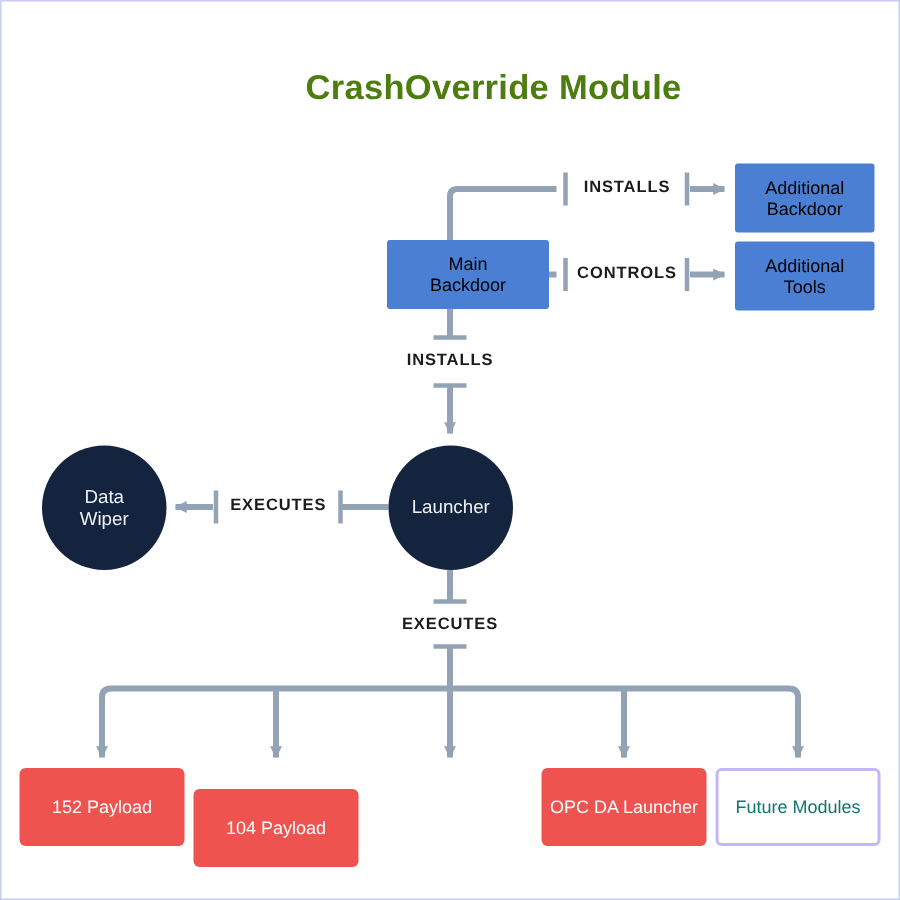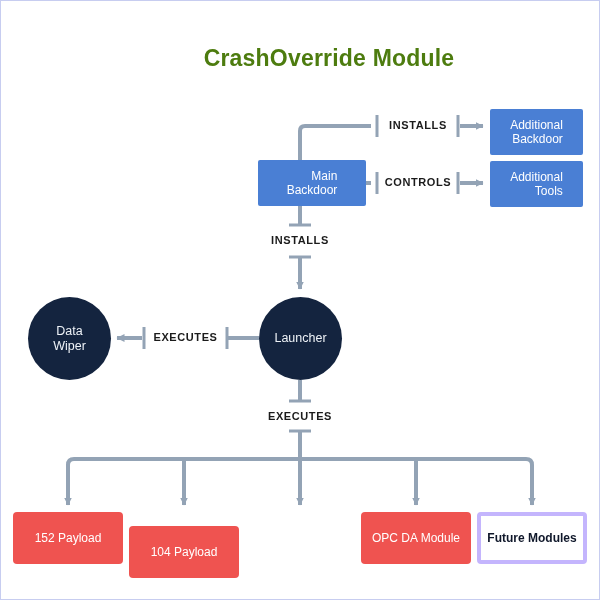--- a/index.html
+++ b/index.html
@@ -44,43 +44,42 @@
     position: absolute;
     box-sizing: border-box;
     display: flex;
     align-items: center;
     justify-content: center;
     text-align: center;
     line-height: 1.2;
   }
   .node-blue {
     background: #4a7fd4;
-    color: #ffffff;
+    color: #000000;
     font-size: 12px;
     border-radius: 2px;
-    text-align: right;
   }
   .node-circle {
     background: #14243f;
     color: #eef2f7;
     font-size: 12.5px;
     border-radius: 50%;
   }
   .node-red {
     background: #ef5350;
     color: #ffffff;
     font-size: 12px;
     border-radius: 4px;
   }
   .node-red-outline {
     background: #ffffff;
-    color: #0f172a;
+    color: #0f766e;
     font-size: 12px;
-    font-weight: bold;
-    border: 4px solid #c4b5fd;
+    font-weight: normal;
+    border: 2px solid #c4b5fd;
     border-radius: 4px;
   }
   
   .edge-label {
     position: absolute;
     font-size: 11px;
     font-weight: bold;
     color: #1b1b1b;
     letter-spacing: 0.6px;
     text-align: center;
@@ -178,19 +177,19 @@
     </div>
   </div>
 
   <div class="node node-red" style="left:12px; top:511px; width:110px; height:52px;">
     <span>152 Payload</span>
   </div>
   <div class="node node-red" style="left:128px; top:525px; width:110px; height:52px;">
     <span>104 Payload</span>
   </div>
   <div class="node node-red" style="left:360px; top:511px; width:110px; height:52px;">
-    <span>OPC DA Module</span>
+    <span>OPC DA Launcher</span>
   </div>
   <div class="node node-red-outline" style="left:476px; top:511px; width:110px; height:52px;">
     <span>Future Modules</span>
   </div>
 
 </div>
 
 </body></html>

